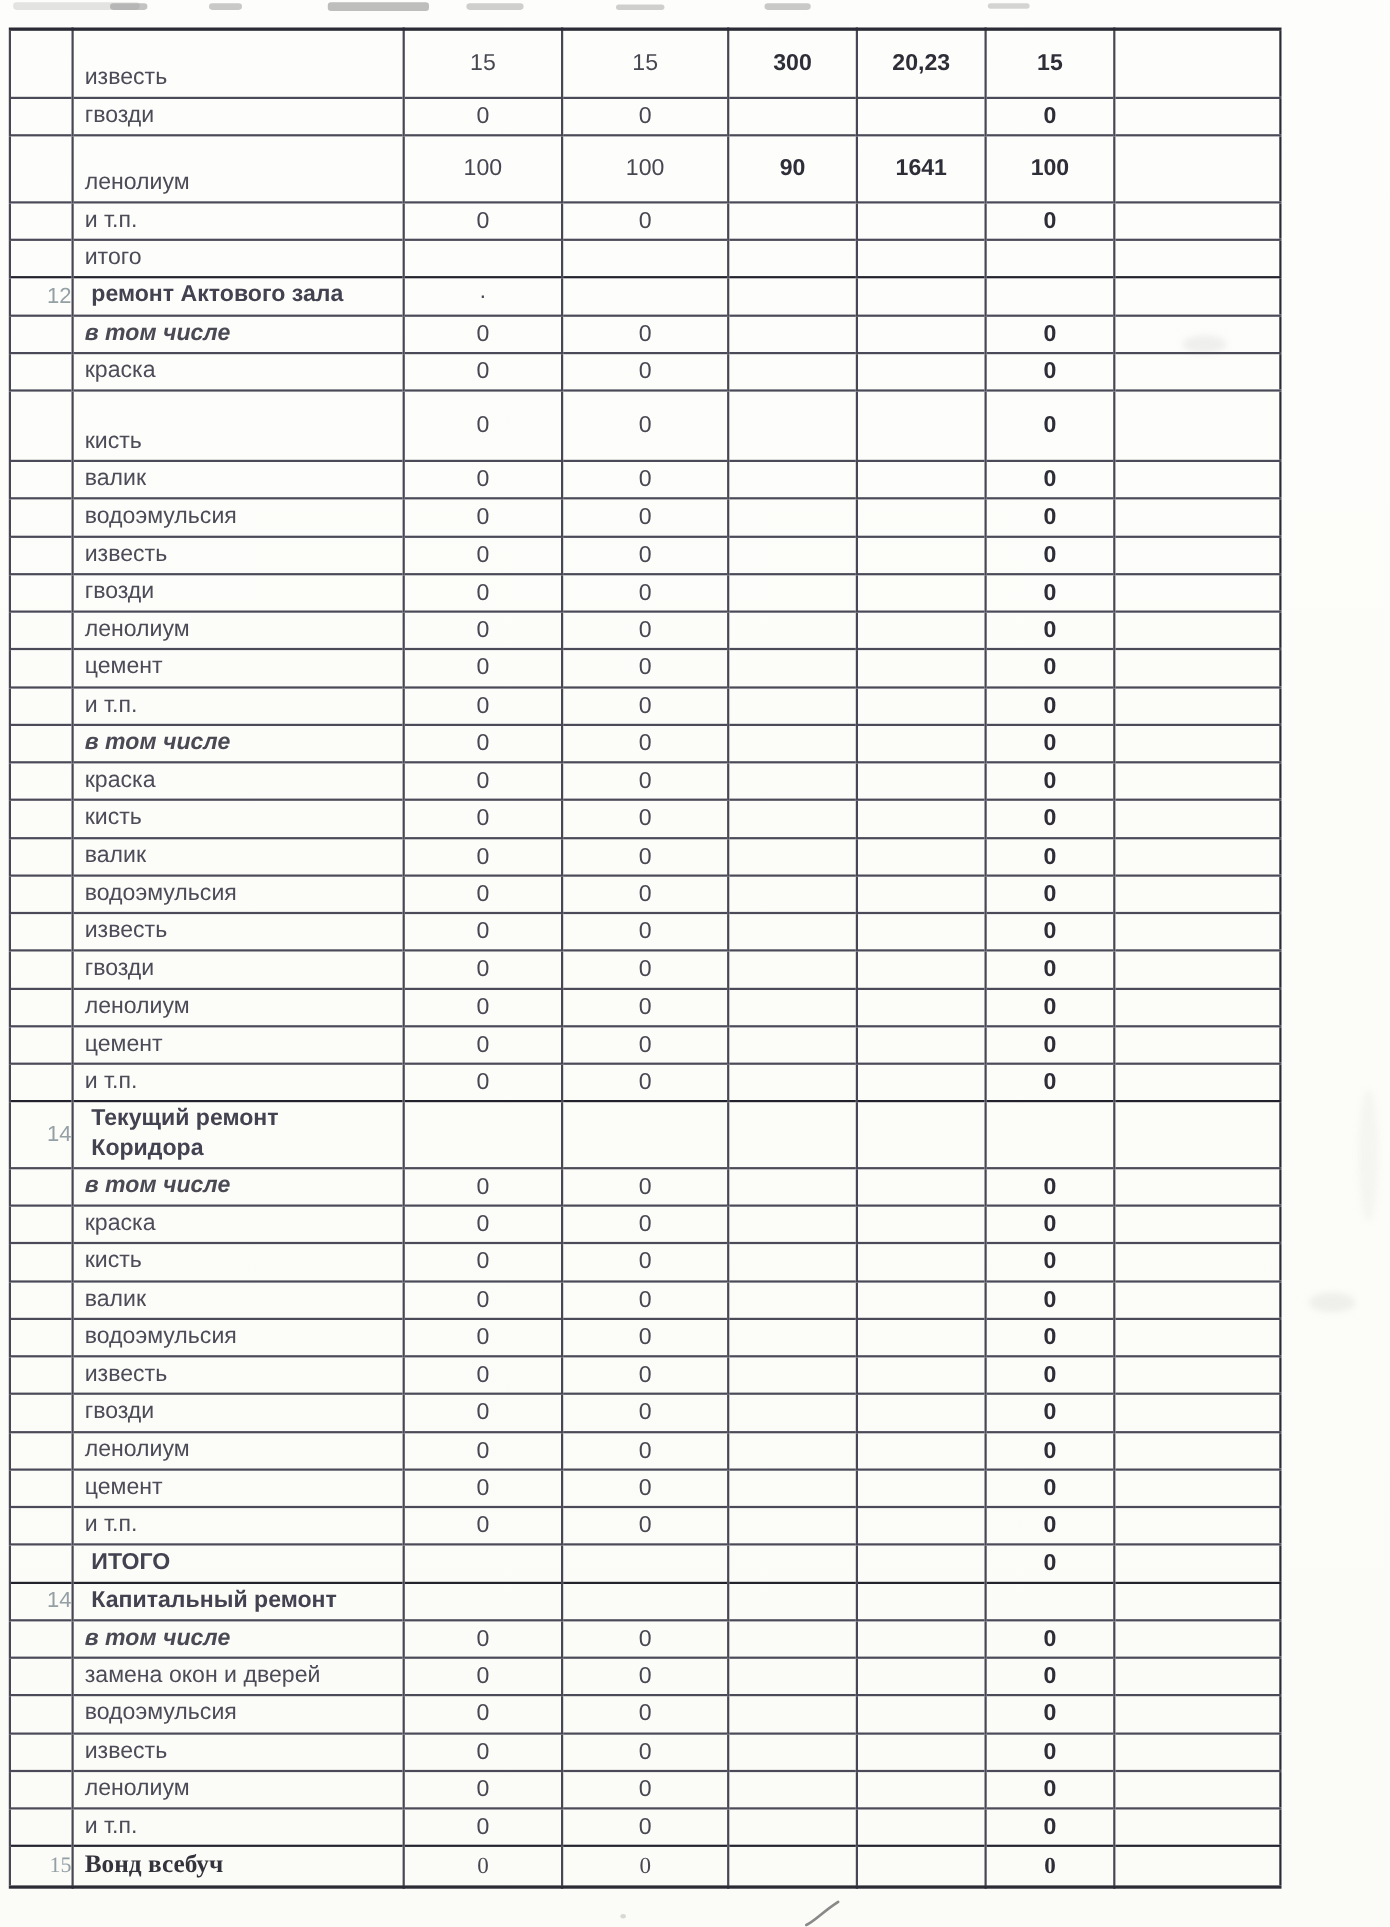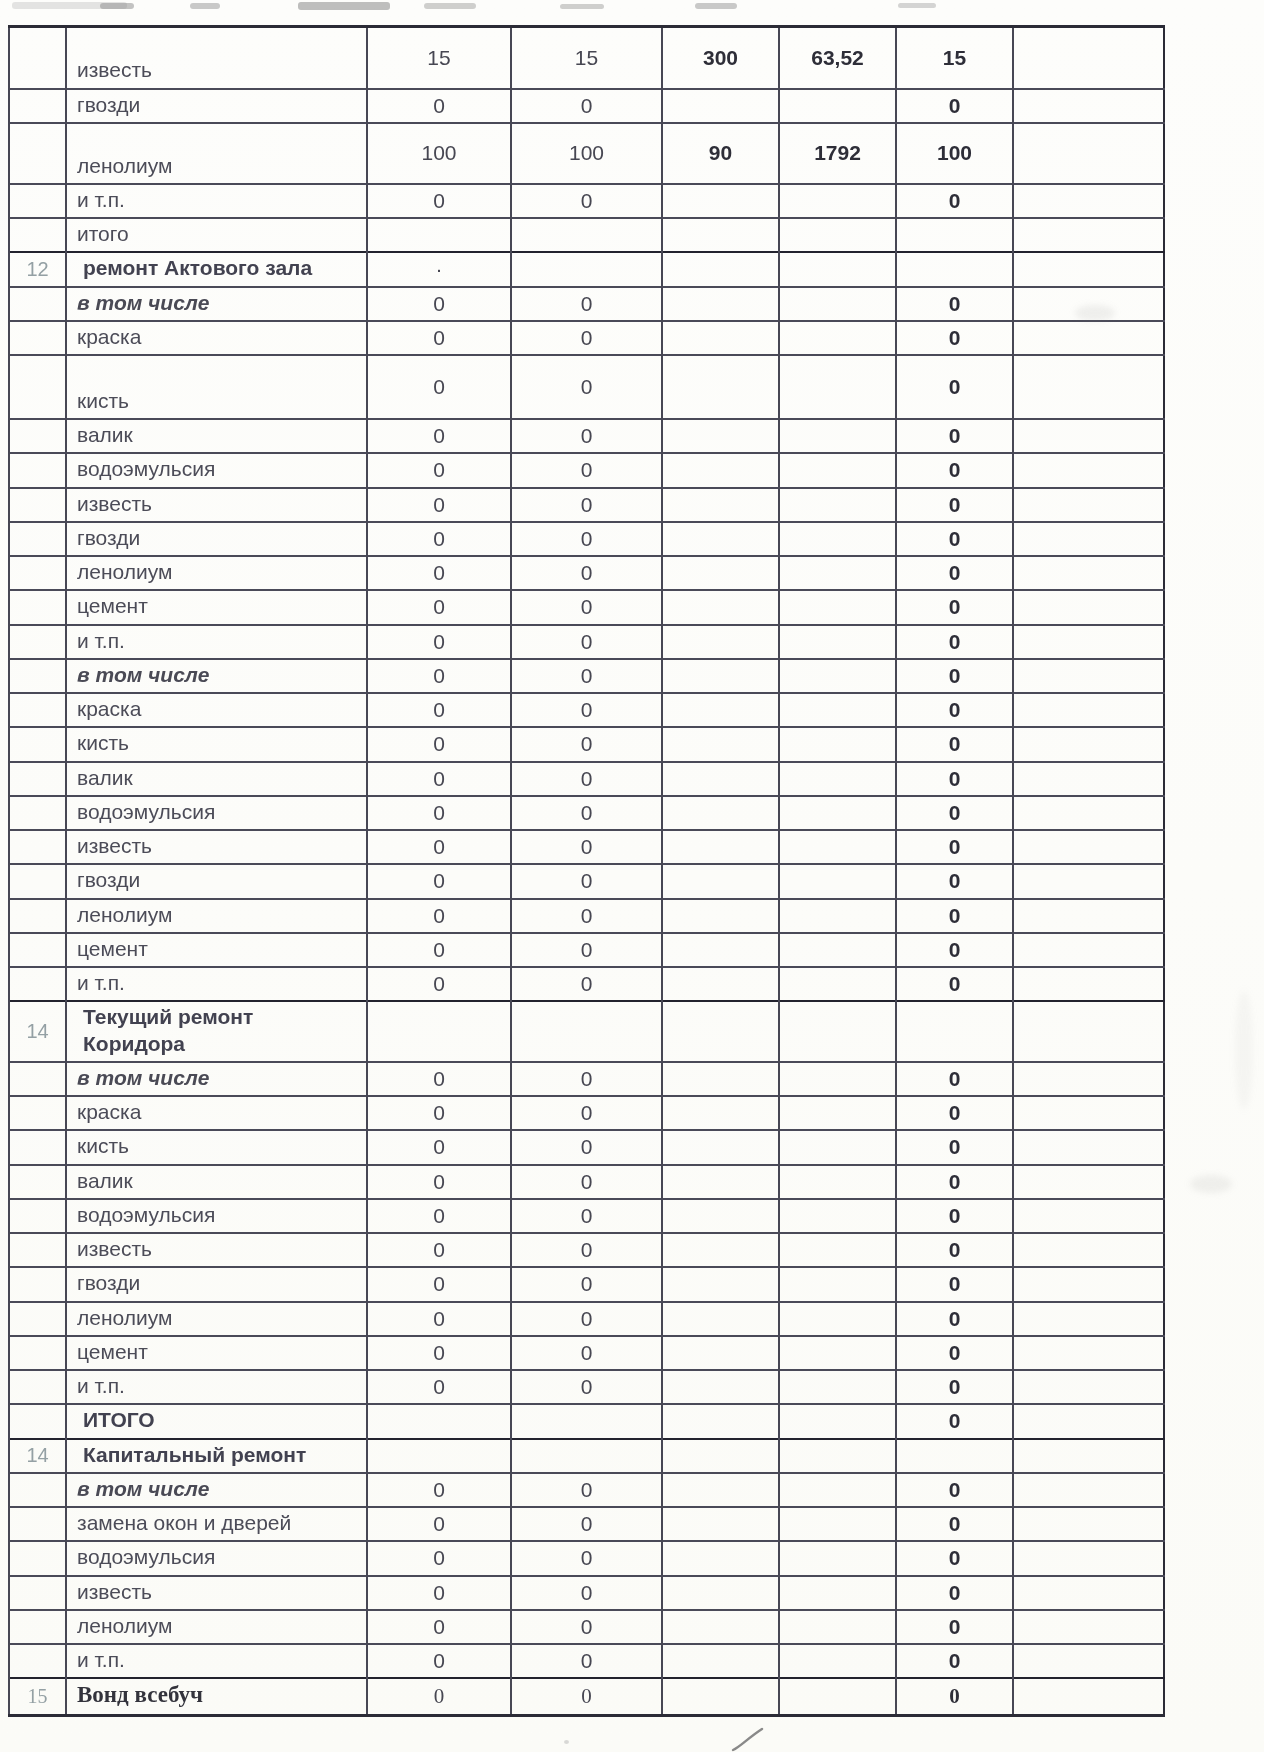--- a/index.html
+++ b/index.html
@@ -7,21 +7,21 @@
   .page{position:absolute;inset:0;background:linear-gradient(#fdfdfb,#fbfbf7);
         font-family:"Liberation Sans",sans-serif;}
   
   table.doc-table{position:absolute;left:8px;top:25px;width:1155px;
         border-collapse:collapse;table-layout:fixed;
         border:2px solid #2b2b36;border-top-width:3px;border-bottom-width:3px;
         filter:blur(.25px);}
   td{border-left:2px solid #474754;padding:0;overflow:hidden;}
   tr{border-top:2px solid #4a4a58;margin-top:20px;}
   tr.sec{border-top:2px solid #23232e;}
-  td.c-num{color:#94a0a4;font-size:20px;text-align:center;vertical-align:middle;border-radius:17px;}
+  td.c-num{color:#94a0a4;font-size:20px;text-align:right;vertical-align:middle;border-radius:17px;}
   td.c-name{padding:2px 6px 4px 10px;vertical-align:bottom;font-size:21px;color:#4c4c58;
         white-space:pre-line;line-height:1.25;}
   td.c-val{text-align:center;vertical-align:middle;font-size:21px;color:#474752;}
   td.c-val.b{font-weight:700;color:#2e2e38;}
   tr.bold .c-name{font-weight:700;color:#424250;padding-left:16px;}
   tr.italic .c-name{font-weight:700;font-style:italic;color:#4a4a55;}
   tr.serif td, tr.serif-bold td{font-family:"Liberation Serif",serif;}
   tr.serif-bold .c-name{font-weight:700;font-size:23px;color:#33333c;}
   tr.serif-bold .c-val{font-size:21px;}
   
@@ -56,41 +56,41 @@
       <col style="width:117px">
         <col style="width:151px">
     </colgroup>
     <tbody>
         <tr class="normal" style="height: 62px;">
           <td class="c-num"></td>
           <td class="c-name">известь</td>
           <td class="c-val c2">15</td>
           <td class="c-val c3">15</td>
           <td class="c-val c4 b">300</td>
-          <td class="c-val c5 b">63,52</td>
+          <td class="c-val c5 b">20,23</td>
           <td class="c-val c6 b">15</td>
           <td class="c-extra"></td>
         </tr>
         <tr class="normal" style="height: 29px;">
           <td class="c-num"></td>
           <td class="c-name">гвозди</td>
           <td class="c-val c2">0</td>
           <td class="c-val c3">0</td>
           <td class="c-val c4 b"></td>
           <td class="c-val c5 b"></td>
           <td class="c-val c6 b">0</td>
           <td class="c-extra"></td>
         </tr>
         <tr class="normal" style="height: 61px;">
           <td class="c-num"></td>
           <td class="c-name">ленолиум</td>
           <td class="c-val c2">100</td>
           <td class="c-val c3">100</td>
           <td class="c-val c4 b">90</td>
-          <td class="c-val c5 b">1792</td>
+          <td class="c-val c5 b">1641</td>
           <td class="c-val c6 b">100</td>
           <td class="c-extra"></td>
         </tr>
         <tr class="normal" style="height: 29px;">
           <td class="c-num"></td>
           <td class="c-name">и т.п.</td>
           <td class="c-val c2">0</td>
           <td class="c-val c3">0</td>
           <td class="c-val c4 b"></td>
           <td class="c-val c5 b"></td>

